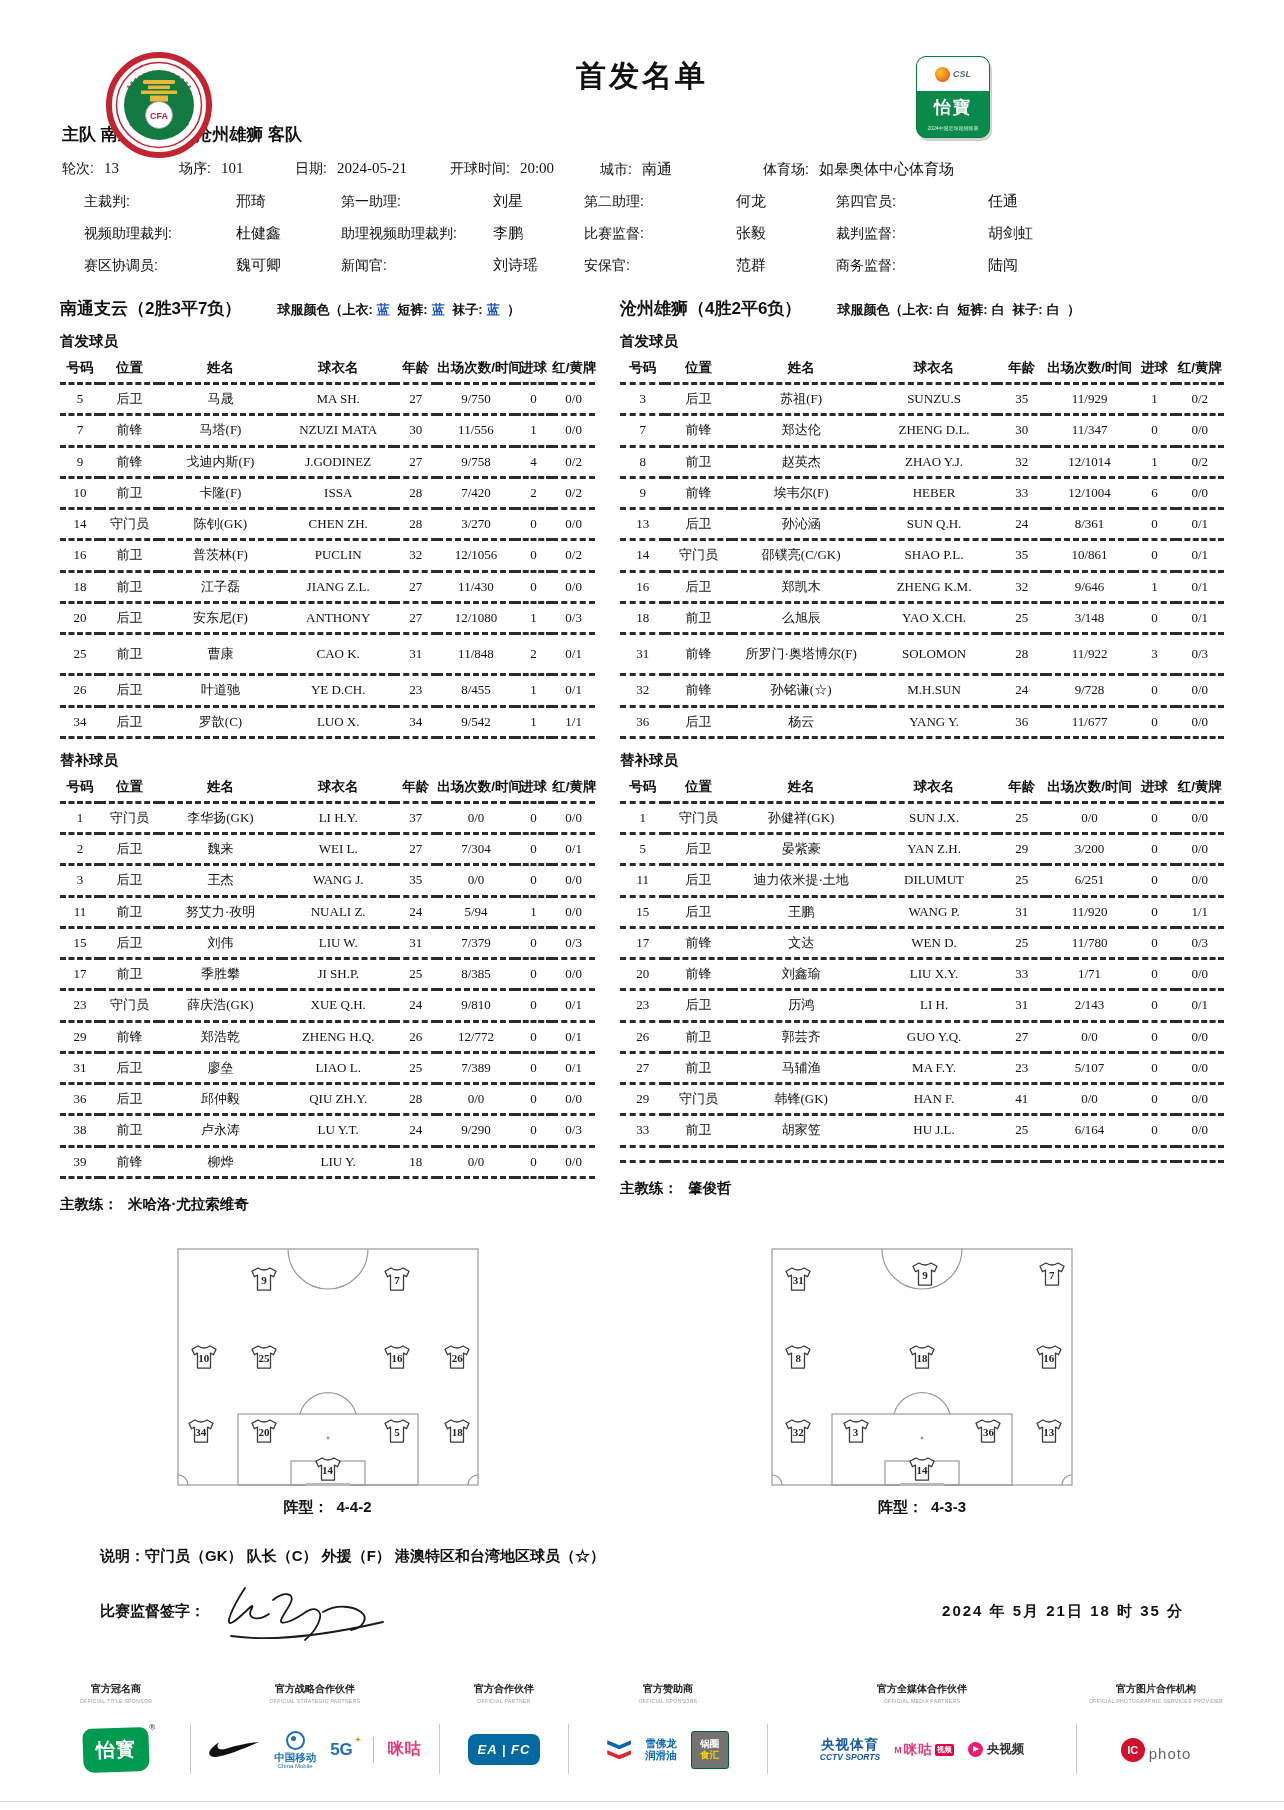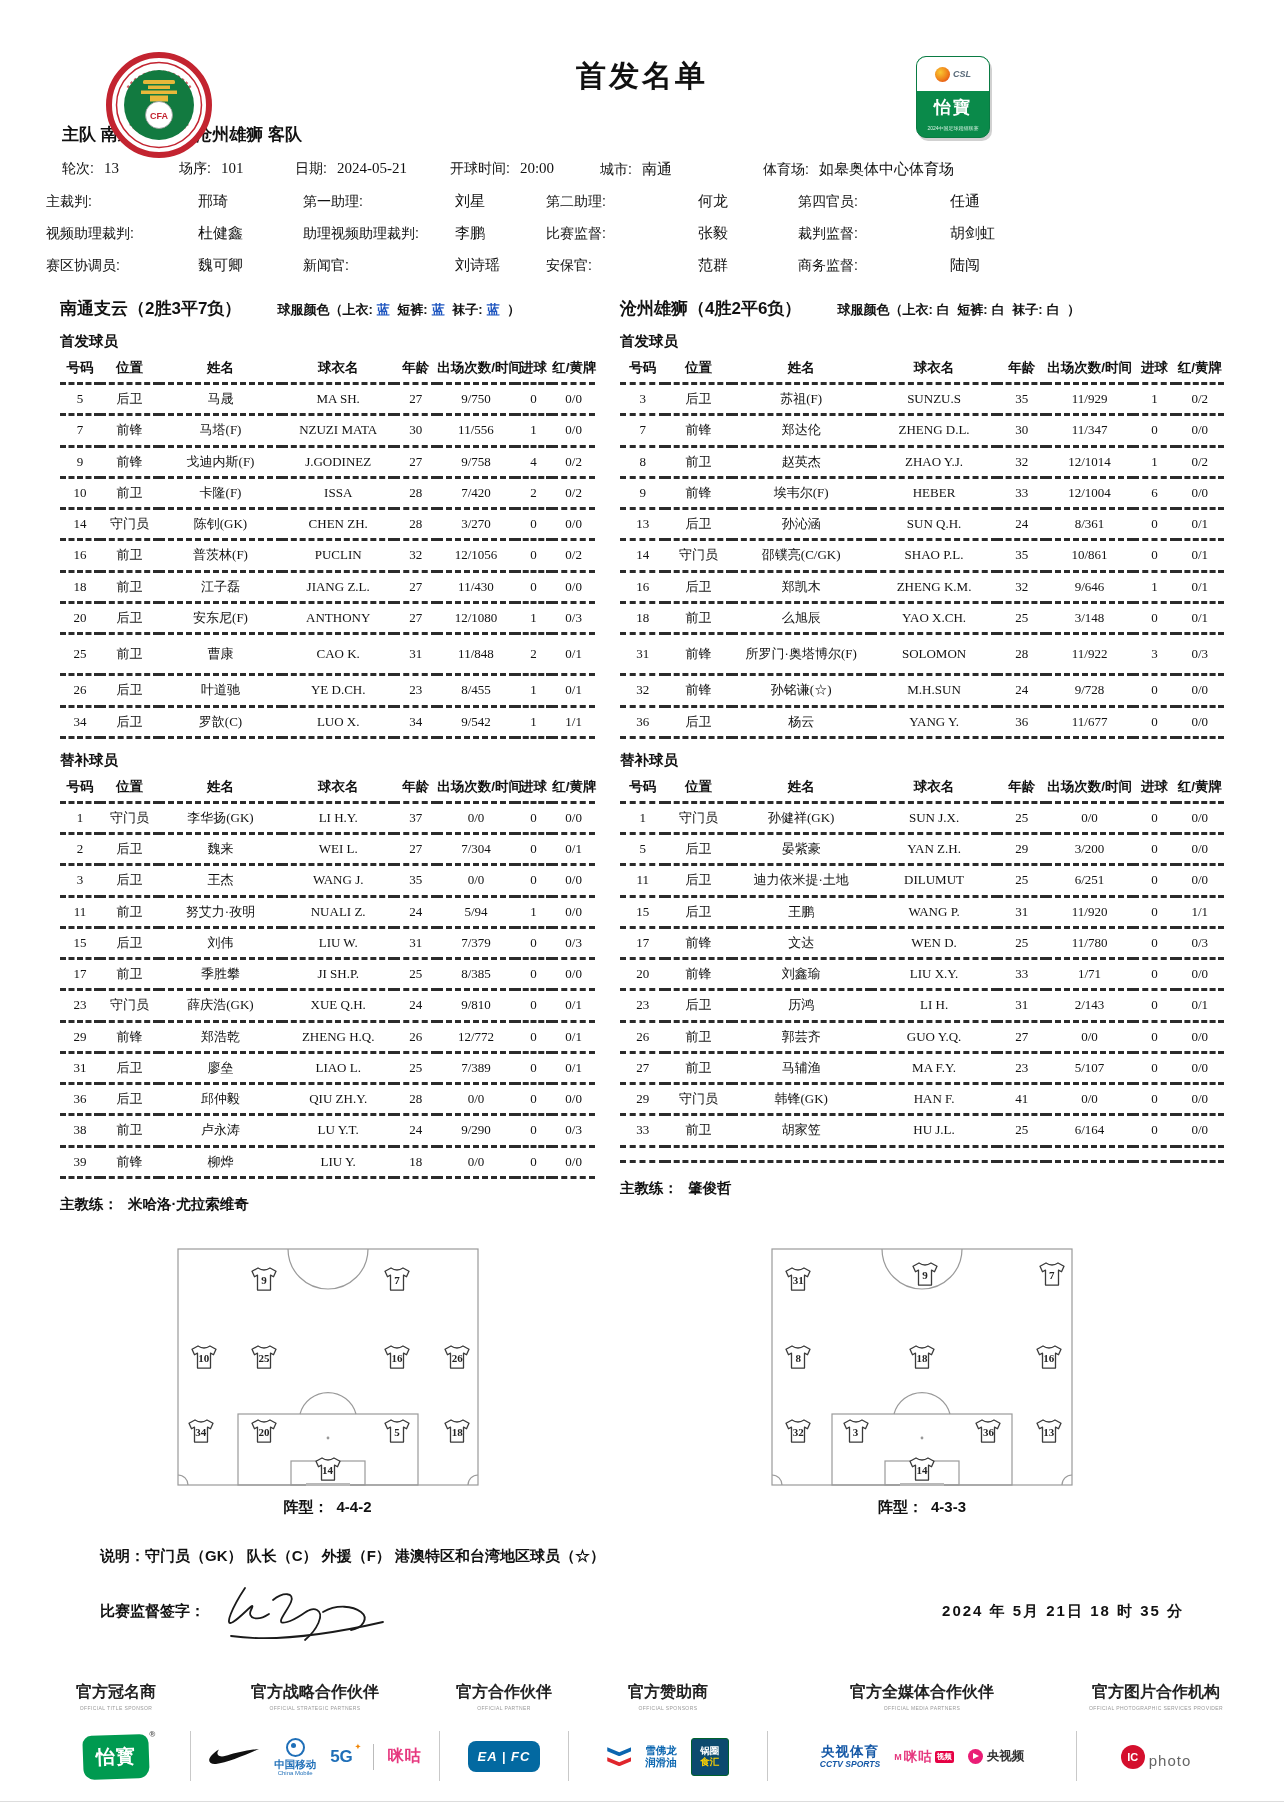--- a/index.html
+++ b/index.html
@@ -24,21 +24,21 @@
   
   .inforow { display:flex; padding:0 0 0 62px; margin-top:14px; font-size:14px; }
   .pair { display:flex; align-items:baseline; }
   .plabel { white-space:nowrap; }
   .pvalue { font-family:"Liberation Serif",serif; font-size:15px; white-space:nowrap; }
   .row-match .pair { margin-right:0; }
   .row-match .plabel { margin-right:10px; }
   .row-match .pair:nth-child(1){ width:117px; } .row-match .pair:nth-child(2){ width:116px; }
   .row-match .pair:nth-child(3){ width:155px; } .row-match .pair:nth-child(4){ width:150px; }
   .row-match .pair:nth-child(5){ width:163px; }
-  .grid4 { display:grid; grid-template-columns:257px 243px 252px 1fr; margin-top:13px; padding-left:46px; font-size:14px; }
+  .grid4 { display:grid; grid-template-columns:257px 243px 252px 1fr; margin-top:13px; padding-left:84px; font-size:14px; }
   .grid4 .plabel { min-width:152px; }
 
   
   .teams { display:flex; padding:0 60px; gap:25px; margin-top:18px; }
   .team-col { position:relative; }
   .team-col.home { width:535px; }
   .team-col.away { width:604px; }
   .team-head { display:flex; align-items:baseline; margin-top:4px; }
   .tname { font-size:17px; font-weight:bold; white-space:nowrap; }
   .kit { margin-left:36px; font-size:13px; font-weight:bold; white-space:nowrap; }
@@ -76,21 +76,21 @@
   .legend { margin:30px 0 0 100px; font-size:15px; font-weight:bold; }
   .sigrow { display:flex; align-items:flex-start; margin:24px 100px 0 100px;text-align:center; }
   .siglabel { font-size:15px; font-weight:bold; padding-top:12px; }
   .sig { margin-left:6px; margin-top:-8px; }
   .dt { margin-left:auto; font-size:15px; font-weight:bold; letter-spacing:2px; padding-top:12px; }
 
   .sponsors { display:flex; align-items:flex-start; padding:0 42px; margin-top:34px; }
   .sp-g { display:flex; flex-direction:column; align-items:center; }
   .sp-g.g1{width:148px}.sp-g.g2{width:248px}.sp-g.g3{width:128px}
   .sp-g.g4{width:198px}.sp-g.g5{width:308px}.sp-g.g6{width:158px}
-  .sp-label { font-size:16px; font-weight:bold; color:#222; }
+  .sp-label { font-size:10px; font-weight:bold; color:#222; }
   .sp-sub { font-size:5px; color:#999; margin-top:2px; letter-spacing:.4px; text-align:center; }
   .sp-logos { display:flex; align-items:center; gap:14px; margin-top:22px; height:48px; }
   .sp-sep { width:1px; height:50px; background:#c9c9c9; align-self:flex-end; margin-bottom:0; }
 
   .logo-yibao { background:#009a50; color:#fff; font-weight:bold; font-size:19px; padding:9px 13px;
                 border-radius:9px 9px 11px 11px; transform:rotate(-2deg); position:relative; letter-spacing:1px; }
   .logo-yibao i { position:absolute; top:-4px; right:-8px; font-size:8px; color:#555; font-style:normal; }
   .cm { display:flex; flex-direction:column; align-items:center; line-height:1.05; }
   .cm-mark { width:15px; height:15px; border:2px solid #1f6fb8; border-radius:50%; margin-bottom:2px; position:relative; }
   .cm-mark::after { content:""; position:absolute; left:3px; top:3px; width:5px; height:5px; border-radius:50%; background:#1f6fb8; }
@@ -101,21 +101,21 @@
   .pipe { width:1px; height:26px; background:#bbb; }
   .migu { color:#e6387f; font-weight:bold; font-size:16px; letter-spacing:1px; }
   .ea { background:#0369a1; color:#fff; font-weight:bold; font-style:italic; font-size:13px;
         padding:8px 10px; border-radius:8px; letter-spacing:1px; }
   .chevlogo { display:flex; align-items:center; gap:14px; }
   .chev { display:flex; flex-direction:column; gap:1px; }
   .chev i { display:block; width:24px; height:9px; }
   .chev i.b { background:#0b66b0; clip-path:polygon(0 0,50% 55%,100% 0,100% 45%,50% 100%,0 45%); }
   .chev i.r { background:#e0262d; clip-path:polygon(0 0,50% 55%,100% 0,100% 45%,50% 100%,0 45%); }
   .chevtxt { display:flex; flex-direction:column; line-height:1.1; font-size:10.5px; font-weight:bold; color:#0b66b0; }
-  .gq { width:36px; height:36px; background:#0c4a6e; border:1.5px solid #00622d; border-radius:3px;
+  .gq { width:36px; height:36px; background:#737373; border:1.5px solid #00622d; border-radius:3px;
         display:flex; flex-direction:column; align-items:center; justify-content:center; line-height:1.1; }
   .gq b { color:#fff; font-size:9.5px; } .gq i { color:#ffd200; font-size:9.5px; font-style:normal; font-weight:bold; }
   .cctv { display:flex; flex-direction:column; align-items:center; line-height:1.1; }
   .cctv b { font-size:13.5px; color:#1558a6; letter-spacing:1px; }
   .cctv i { font-size:8.5px; color:#1558a6; font-weight:bold; }
   .miguv { display:flex; align-items:center; gap:2px; }
   .miguv .m { color:#e6387f; font-weight:bold; font-size:9px; }
   .miguv b { color:#e6387f; font-size:13.5px; letter-spacing:1px; }
   .miguv i { font-style:normal; background:#e60044; color:#fff; font-size:7.5px; padding:1px 2px; border-radius:2px; font-weight:bold; }
   .ysp { display:flex; align-items:center; gap:4px; }

